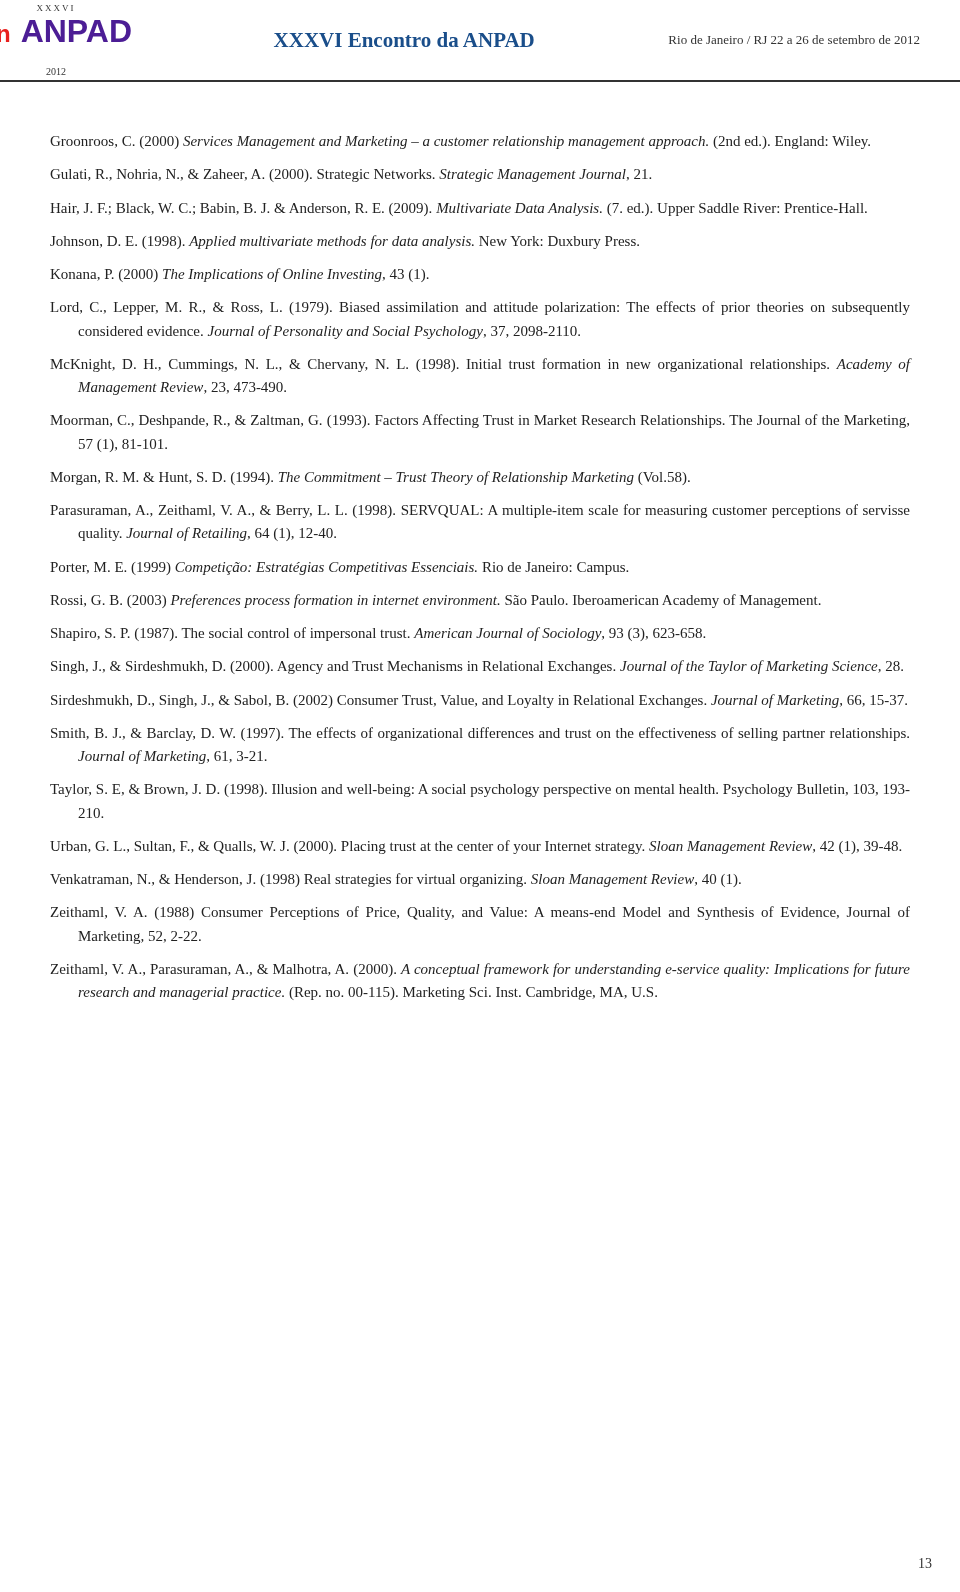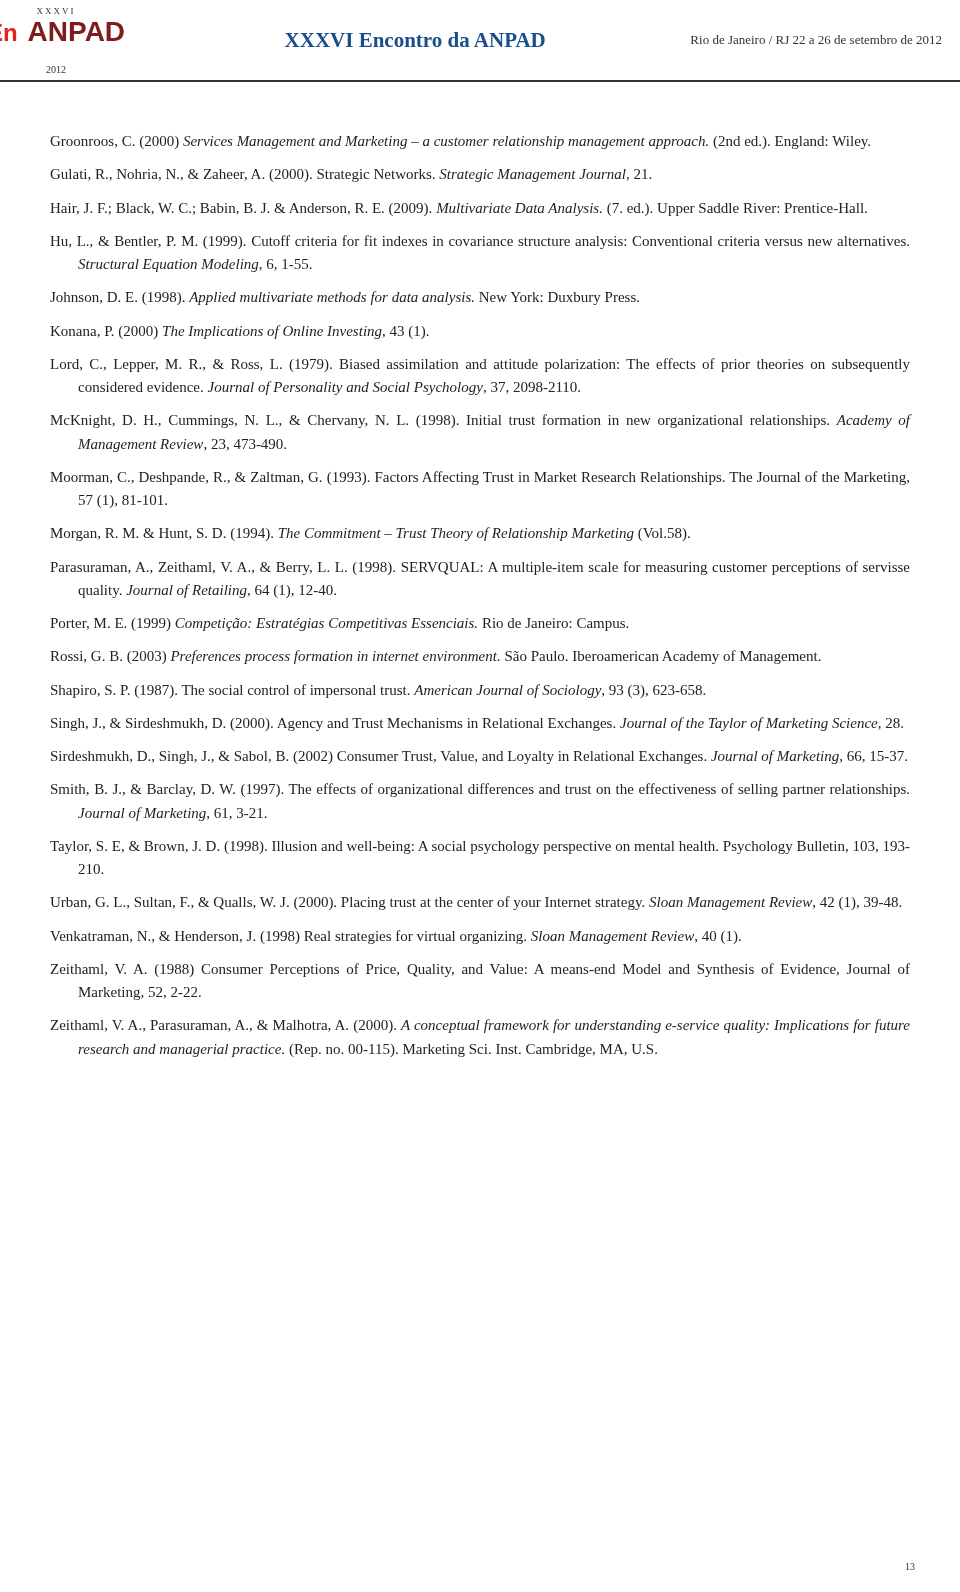--- a/index.html
+++ b/index.html
@@ -10,21 +10,21 @@
       font-family: "Times New Roman", Times, serif;
       font-size: 15px;
       color: #222;
       position: relative;
     }
 
     
     .header {
       display: flex;
       align-items: center;
-      padding: 10px 18px 10px 20px;
+      padding: 10px 40px 10px 20px;
       border-bottom: 2px solid #333;
       margin-bottom: 0;
     }
     .logo-area {
       display: flex;
       align-items: center;
       gap: 6px;
       min-width: 120px;
     }
     .logo-box {
@@ -61,35 +61,35 @@
     }
 
     .ref-block em, em {
       font-style: italic;
     }
 
     
     .page-number {
       position: absolute;
       bottom: 20px;
-      right: 45px;
-      font-size: 10px;
+      right: 28px;
+      font-size: 14px;
       color: #333;
     }
   </style>
 </head>
 <body>
 
 <div class="header">
   <div class="logo-area">
     <div class="logo-box">
       <div style="font-size:9px; letter-spacing:2px; color:#333;">XXXVI</div>
       <div style="display:flex; align-items:baseline; gap:10px;">
         <span style="font-size:24px; font-weight:bold; color:#e8201e; font-family:Arial,sans-serif;">En</span>
-          <span style="font-size:28px; font-weight:bold; color:#7f1d1d; font-family:Arial,sans-serif;">ANPAD</span>
+          <span style="font-size:32px; font-weight:bold; color:#4c1d95; font-family:Arial,sans-serif;">ANPAD</span>
       </div>
       <div style="font-size:10px; color:#333;margin-top:16px;">2012</div>
     </div>
   </div>
   <div class="header-center">
     <span style="font-size:21px; font-weight:bold; color:#1a4e8a;">XXXVI Encontro da ANPAD</span>
   </div>
   <div class="header-right">
     <span>Rio de Janeiro / RJ  22 a 26 de setembro de 2012</span>
   </div>
@@ -102,23 +102,20 @@
   </div>
 
   <div class="ref-block">
     Gulati, R., Nohria, N., &amp; Zaheer, A. (2000). Strategic Networks. <em>Strategic Management Journal</em>, 21.
   </div>
 
   <div class="ref-block">
     Hair, J. F.; Black, W. C.; Babin, B. J. &amp; Anderson, R. E. (2009). <em>Multivariate Data Analysis.</em> (7. ed.). Upper Saddle River: Prentice-Hall.
   </div>
 
-  <div class="ref-block">
-    Hu, L., &amp; Bentler, P. M. (1999). Cutoff criteria for fit indexes in covariance structure analysis: Conventional criteria versus new alternatives. <em>Structural Equation Modeling</em>, 6, 1-55.
-  </div>
 
   <div class="ref-block">
     Johnson, D. E. (1998). <em>Applied multivariate methods for data analysis.</em> New York: Duxbury Press.
   </div>
 
   <div class="ref-block">
     Konana, P. (2000) <em>The Implications of Online Investing</em>, 43 (1).
   </div>
 
   <div class="ref-block">

